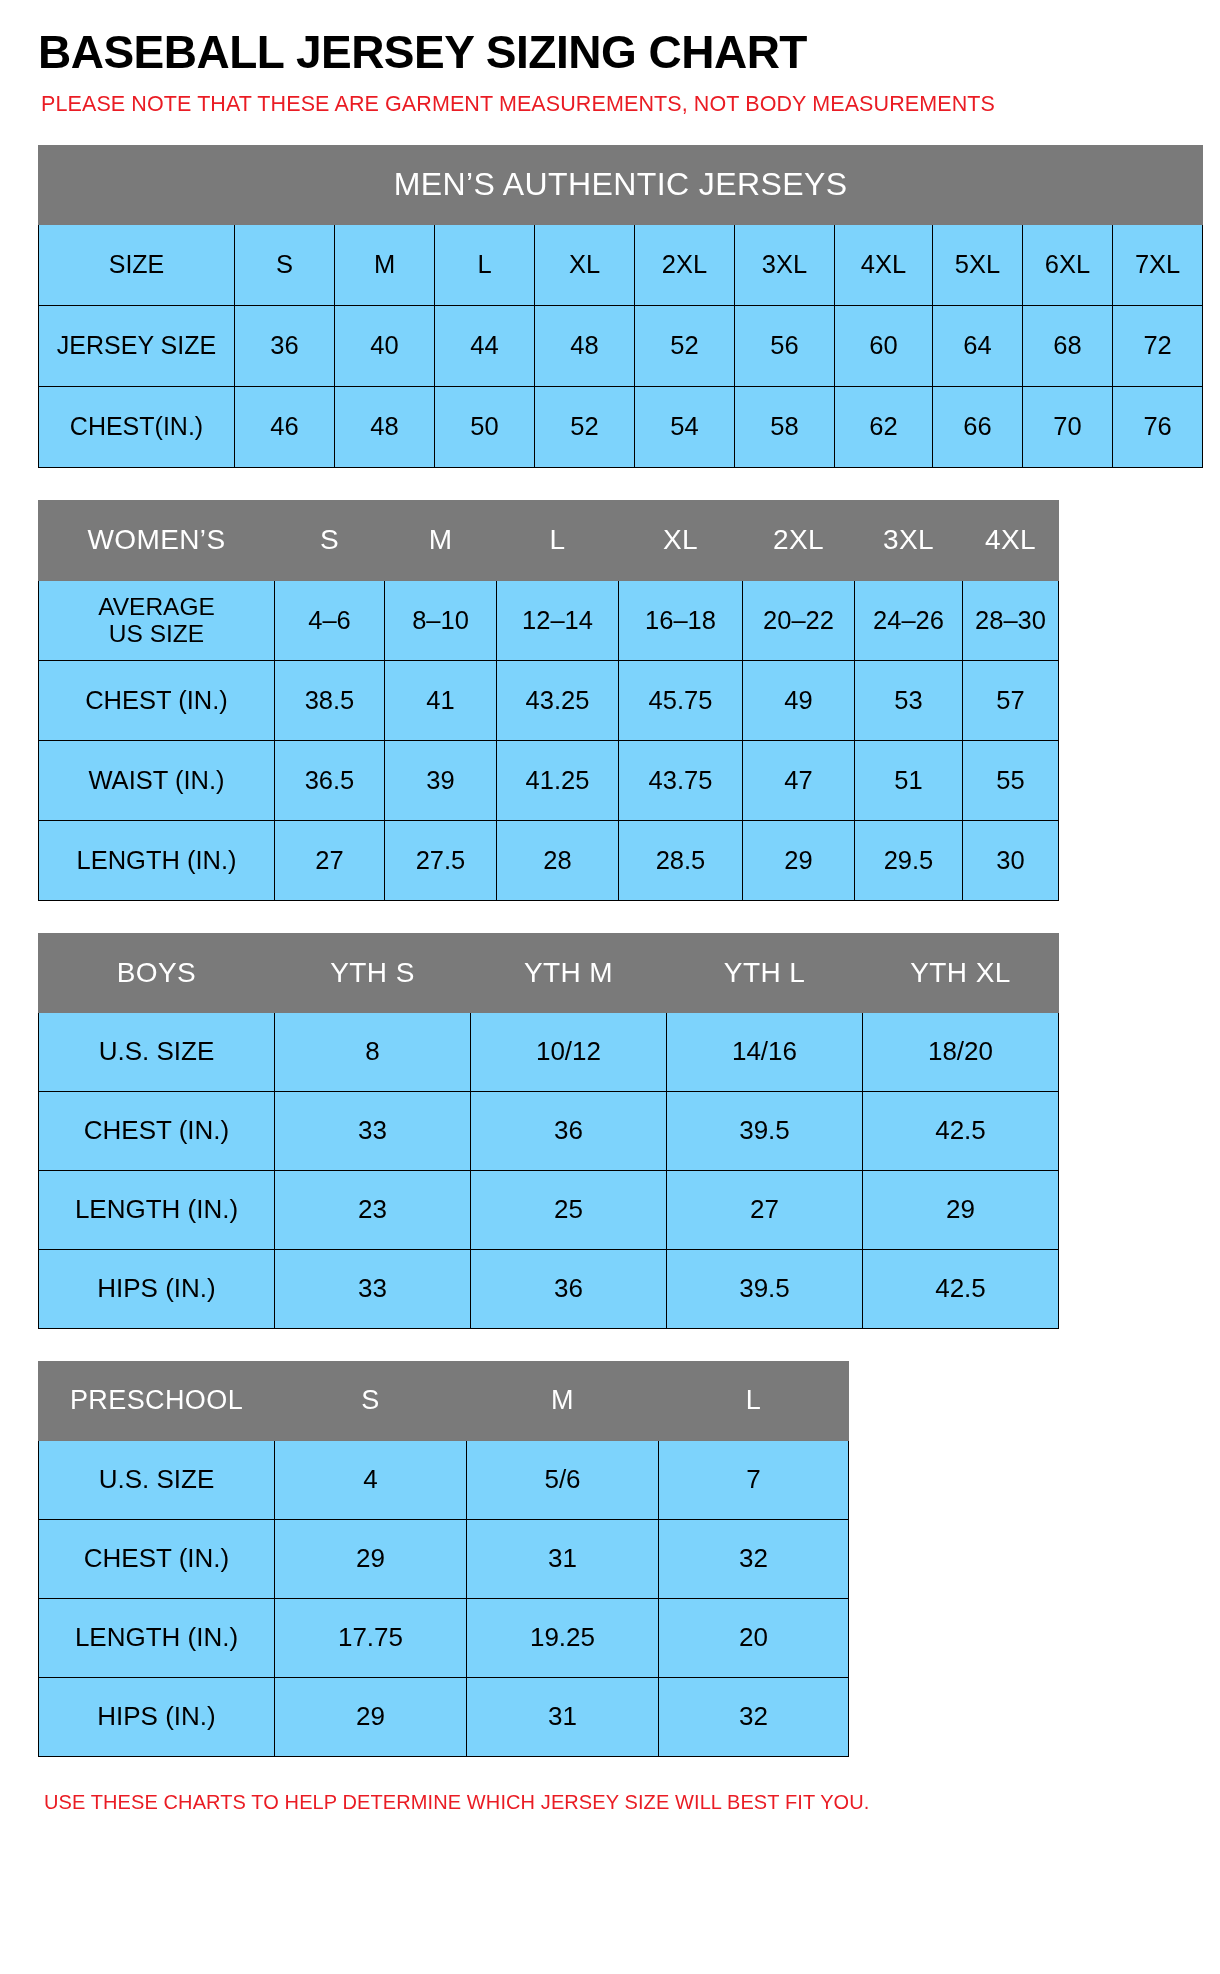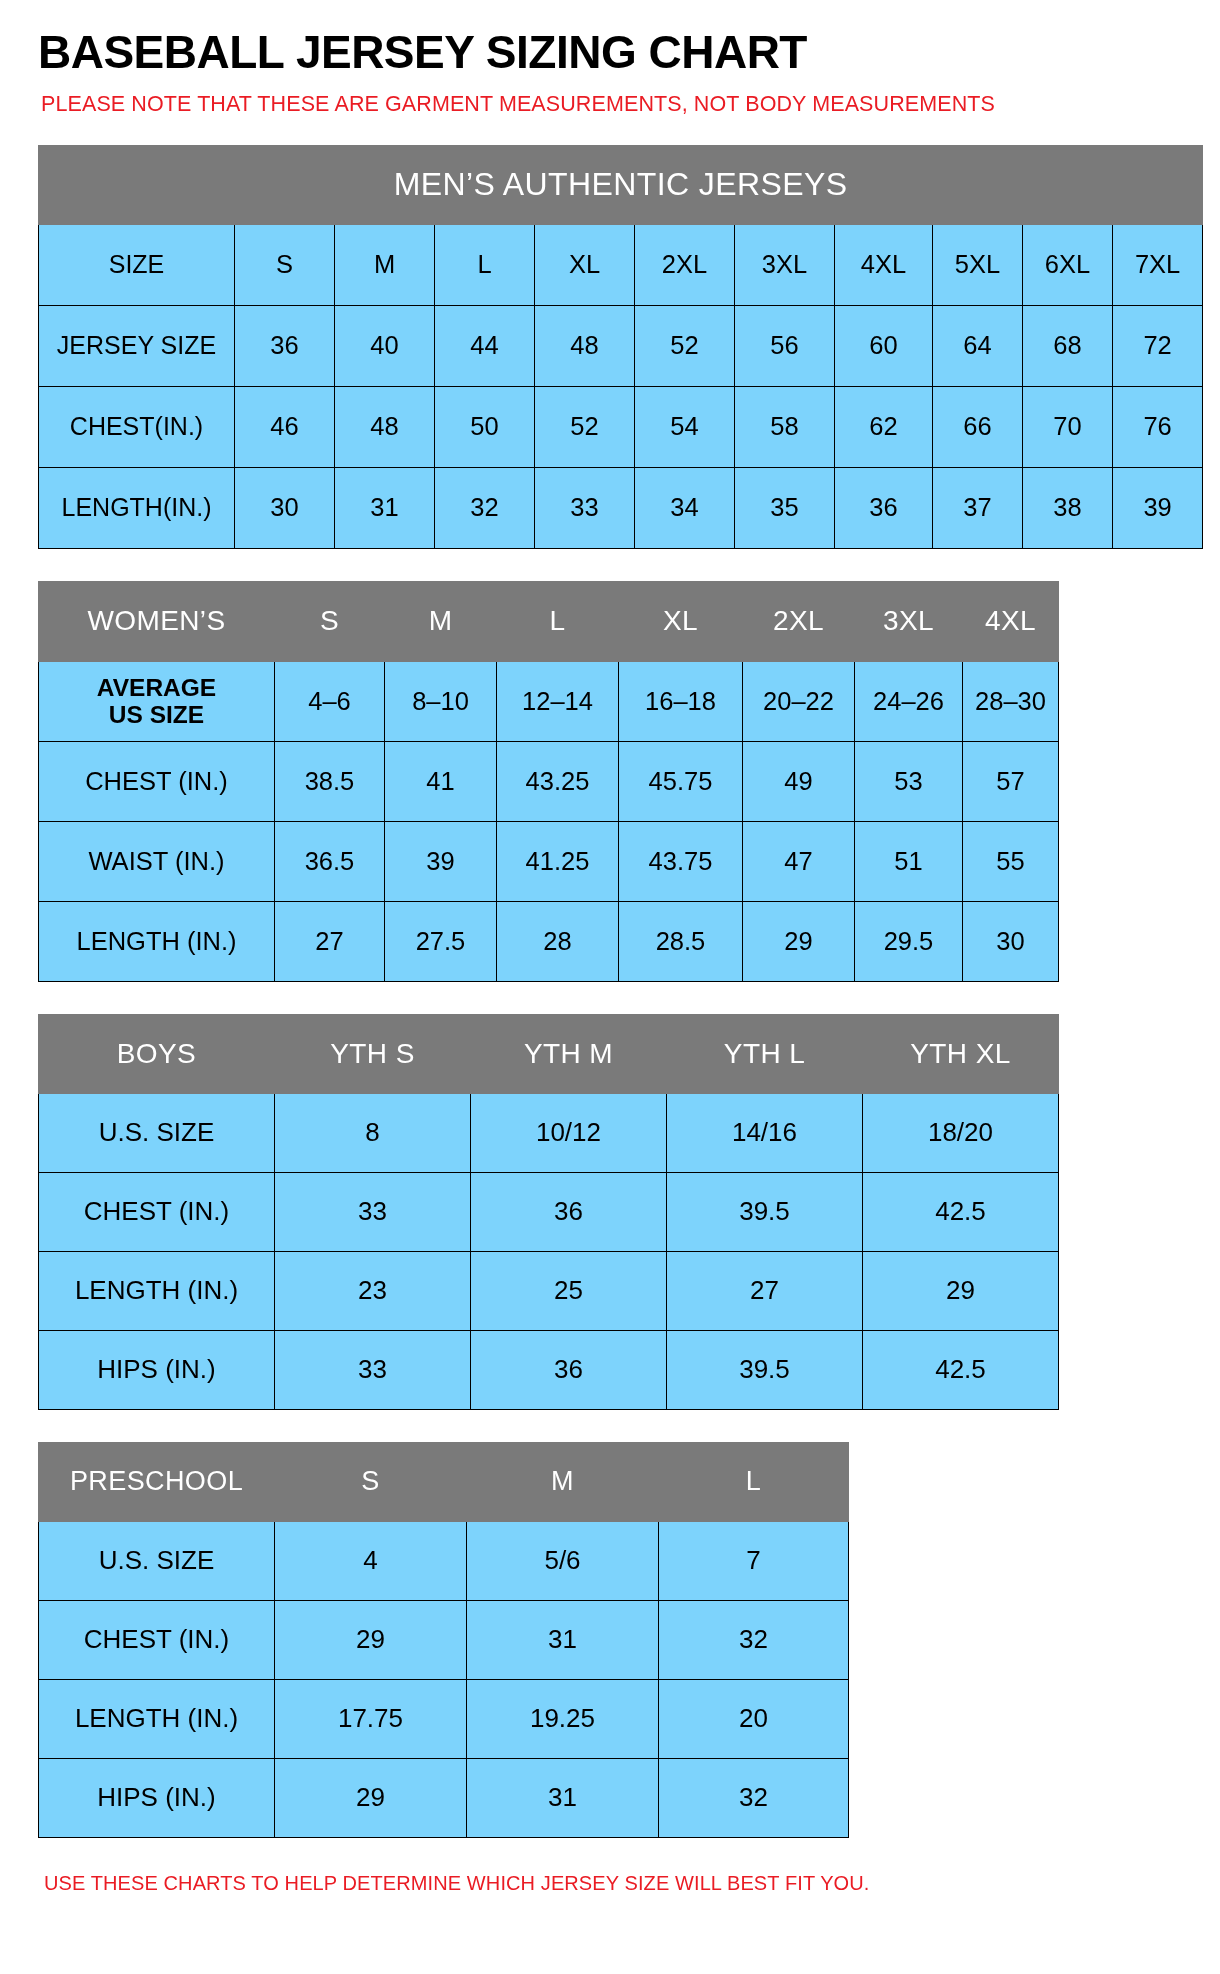--- a/index.html
+++ b/index.html
@@ -96,21 +96,20 @@
   #womens-table td {
     height: 79px;
     font-size: 25.5px;
   }
   #womens-table .band td {
     font-size: 28px;
   }
   #womens-table td.two-line {
     line-height: 1.12;
     font-size: 24.5px;
-    font-weight: bold;
   }
 
   
   #boys-table {
     width: 1020px;
   }
   #boys-table td {
     height: 78px;
     font-size: 26px;
   }
@@ -187,33 +186,20 @@
         <td>46</td>
         <td>48</td>
         <td>50</td>
         <td>52</td>
         <td>54</td>
         <td>58</td>
         <td>62</td>
         <td>66</td>
         <td>70</td>
         <td>76</td>
-      </tr>
-      <tr>
-        <td class="rowlabel">LENGTH(IN.)</td>
-        <td>30</td>
-        <td>31</td>
-        <td>32</td>
-        <td>33</td>
-        <td>34</td>
-        <td>35</td>
-        <td>36</td>
-        <td>37</td>
-        <td>38</td>
-        <td>39</td>
       </tr>
     </tbody>
   </table>
 
   <table class="chart" id="womens-table">
     <colgroup>
       <col style="width:236px">
       <col style="width:110px">
         <col style="width:112px">
         <col style="width:122px">

